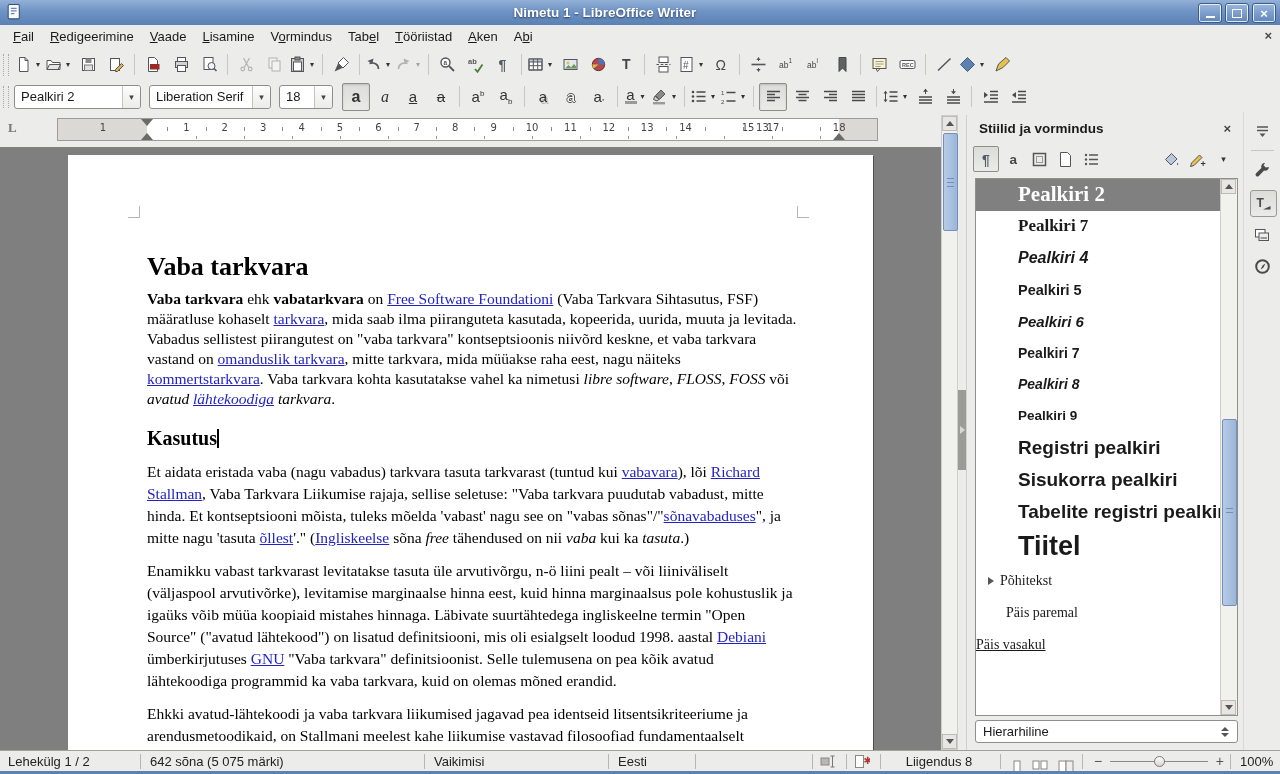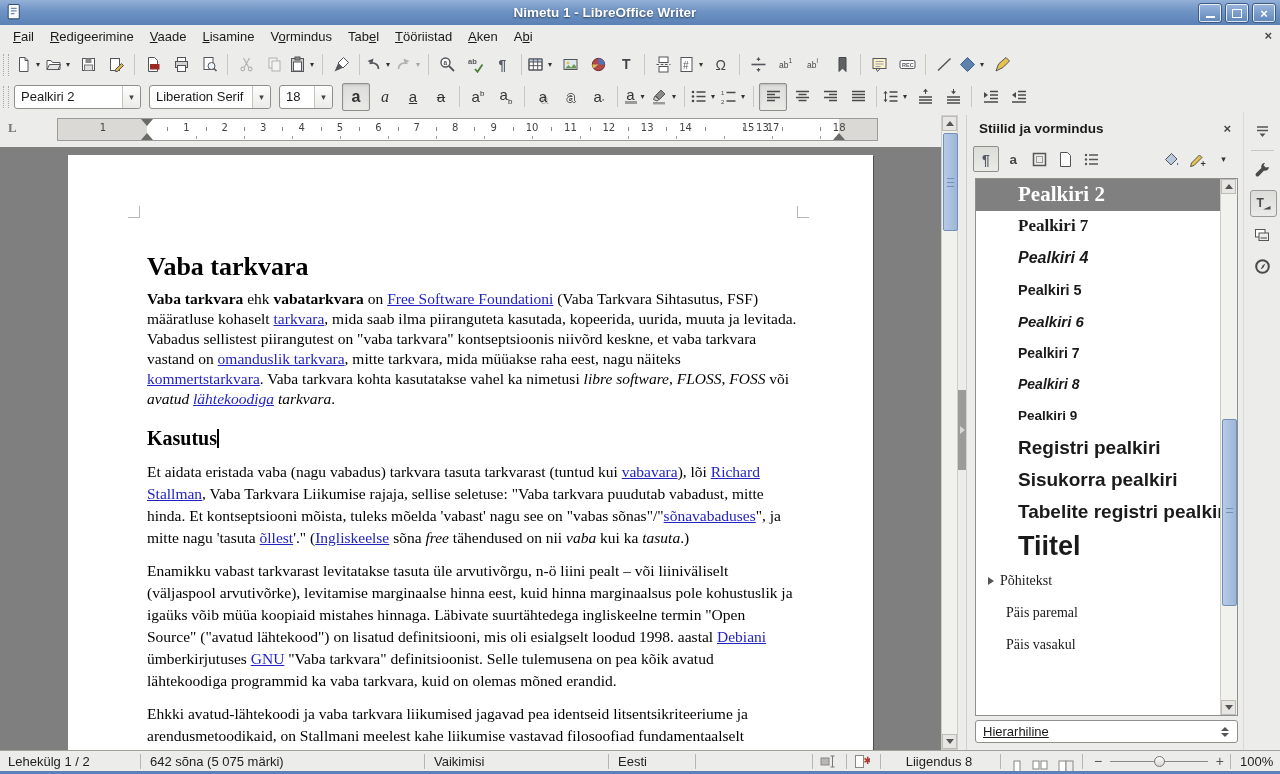--- a/index.html
+++ b/index.html
@@ -98,21 +98,21 @@
   .st-p8{font-weight:bold;font-style:italic;font-size:14px;}
   .st-p9{font-weight:bold;font-size:13.5px;}
   .st-p10{font-weight:bold;font-size:13px;}
   .st-reg{font-weight:bold;font-size:19px;}
   .st-title{font-weight:bold;font-size:27px;}
   .st-body{font-family:"Liberation Serif",serif;font-size:14px;}
   .expander{width:0;height:0;border-top:4px solid transparent;border-bottom:4px solid transparent;border-left:6px solid transparent;border-left-color:transparent;margin-right:5px;
     border-left:6px solid #555;}
   .sp-vscroll{position:absolute;right:0;top:0;width:17px;bottom:0;background:#f1f1ee;border-left:1px solid #cfcdc8;box-sizing:border-box;}
   .sp-filter{position:absolute;left:8px;top:605px;width:263px;height:23px;background:#fff;border:1px solid #8f8f8b;border-radius:3px;box-sizing:border-box;display:flex;align-items:center;}
-  .sp-filter .fval{flex:1;padding-left:7px;font-size:13px;text-decoration:underline;}
+  .sp-filter .fval{flex:1;padding-left:7px;font-size:13px;}
   .spin{width:18px;display:flex;flex-direction:column;align-items:center;gap:2px;margin-right:3px;}
   .spin .u{width:0;height:0;border-left:4px solid transparent;border-right:4px solid transparent;border-bottom:4px solid #555;}
   .spin .d{width:0;height:0;border-left:4px solid transparent;border-right:4px solid transparent;border-top:4px solid #555;}
   
   .tabstrip{position:absolute;left:1243px;top:0;width:37px;height:638px;background:#ececea;border-left:1px solid #dbd9d5;box-sizing:border-box;}
   .ts-item{position:absolute;left:6px;width:25px;height:25px;display:flex;align-items:center;justify-content:center;border-radius:3px;}
   .ts-item.pressed{border:1px solid #9a9a95;background:linear-gradient(#dcdcd9,#eaeae7);}
   .ts-sep{position:absolute;left:7px;width:23px;height:1px;background:#c9c7c3;}
   
   .statusbar{position:absolute;left:0;top:750px;width:1280px;height:21px;background:#ececea;border-top:1px solid #a3a19d;font-size:13px;color:#222;}
@@ -702,21 +702,21 @@
           <div class="st-row" style="height: 37px; padding-left: 42px;">
             <span class="st-title">Tiitel</span>
           </div>
           <div class="st-row" style="height: 32px; padding-left: 12px;">
             <span class="expander" style="width: 0px; height: 0px; margin-right: 6px; border-style: solid; border-color: transparent rgb(85, 85, 85); border-image: initial; border-width: 4px 0px 4px 6px; background: transparent;"></span>
             <span class="st-body">Põhitekst</span>
           </div>
           <div class="st-row" style="height: 32px; padding-left: 30px;">
             <span class="st-body">Päis paremal</span>
           </div>
-          <div class="st-row" style="height: 32px; padding-left: 30px;">
+          <div class="st-row" style="height: 32px;  text-decoration: underline;">
             <span class="st-body">Päis vasakul</span>
           </div>
         </div>
       <div class="sp-vscroll">
         <span class="sbtn" style="top:0;width:15px">
             <span class="arr up"></span>
           </span>
         <div class="thumb" style="top:240px;height:185px">
           <span class="gripln" style="top:88px"></span>
             <span class="gripln" style="top:92px"></span>

